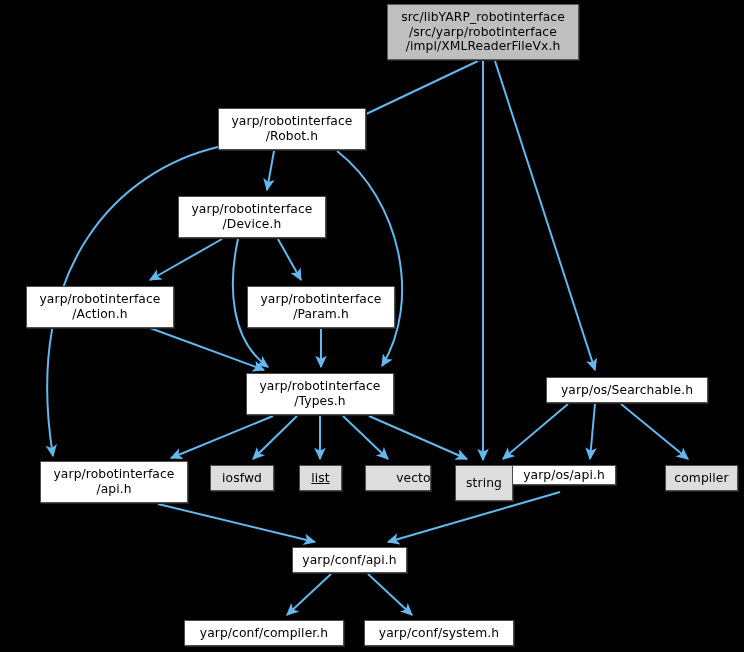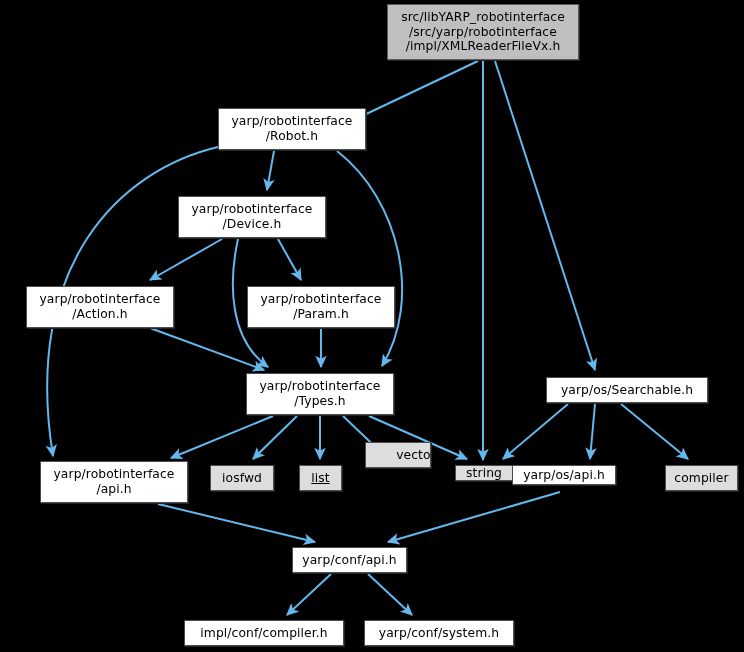--- a/index.html
+++ b/index.html
@@ -131,26 +131,26 @@
 
   <div class="node white" style="left:518px; top:377px; width:162px; height:26px;margin-left:28px;">yarp/os/Searchable.h</div>
 
   <div class="node white" style="left:40px; top:461px; width:148px; height:42px;">yarp/robotinterface
 /api.h</div>
 
   <div class="node grey" style="left:210px; top:465px; width:64px; height:26px;">iosfwd</div>
 
   <div class="node grey" style="left:299px; top:465px; width:43px; height:26px;text-decoration:underline;">list</div>
 
-  <div class="node grey" style="left:365px; top:442px; width:66px; height:26px;padding-left:36px;">vector</div>
+  <div class="node grey" style="left:365px; top:465px; width:66px; height:26px;padding-left:36px;">vector</div>
 
-  <div class="node grey" style="left:455px; top:465px; width:58px; height:16px;">string</div>
+  <div class="node grey" style="left:455px; top:465px; width:58px; height:36px;">string</div>
 
   <div class="node white" style="left:512px; top:465px; width:104px; height:20px;">yarp/os/api.h</div>
 
   <div class="node grey" style="left:665px; top:465px; width:73px; height:26px;">compiler</div>
 
   <div class="node white" style="left:292px; top:547px; width:115px; height:26px;">yarp/conf/api.h</div>
 
-  <div class="node white" style="left:184px; top:620px; width:160px; height:26px;">impl/conf/compiler.h</div>
+  <div class="node white" style="left:184px; top:620px; width:160px; height:26px;">yarp/conf/compiler.h</div>
 
   <div class="node white" style="left:364px; top:620px; width:150px; height:26px;">yarp/conf/system.h</div>
 </div>
 
 </body></html>

